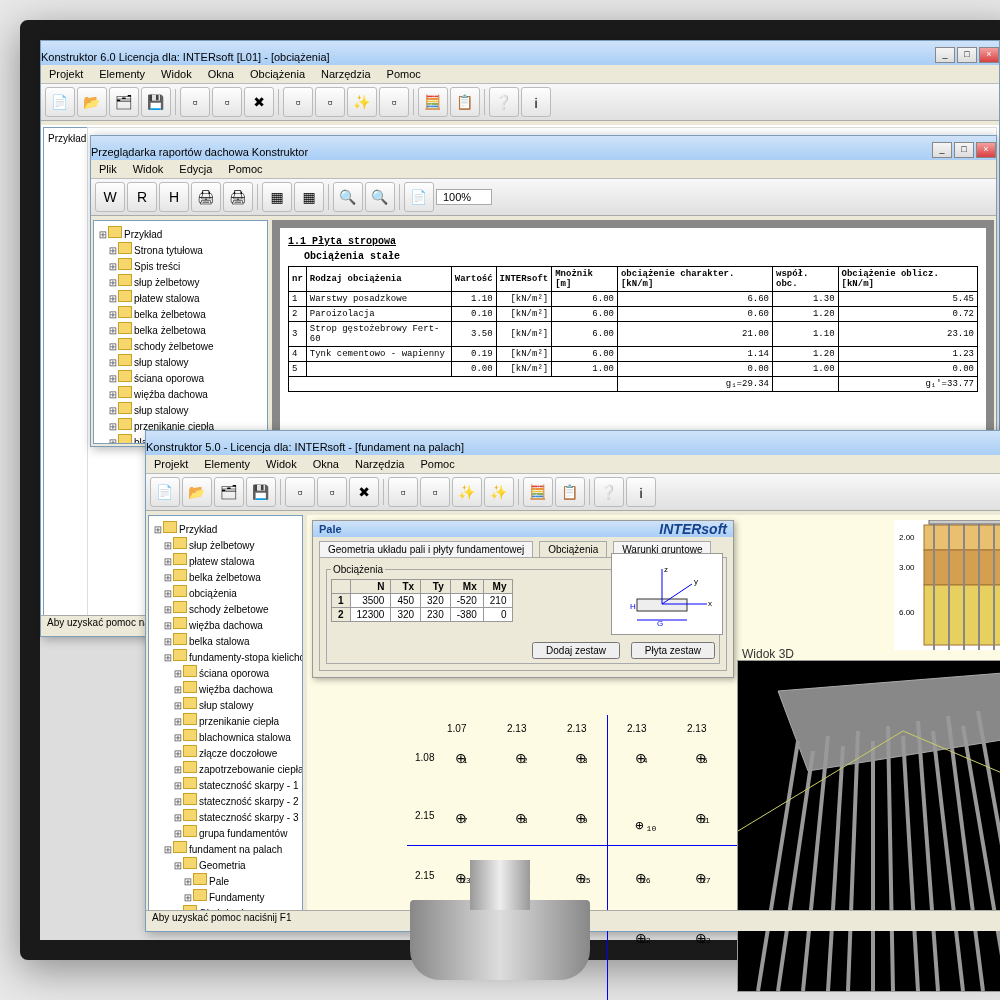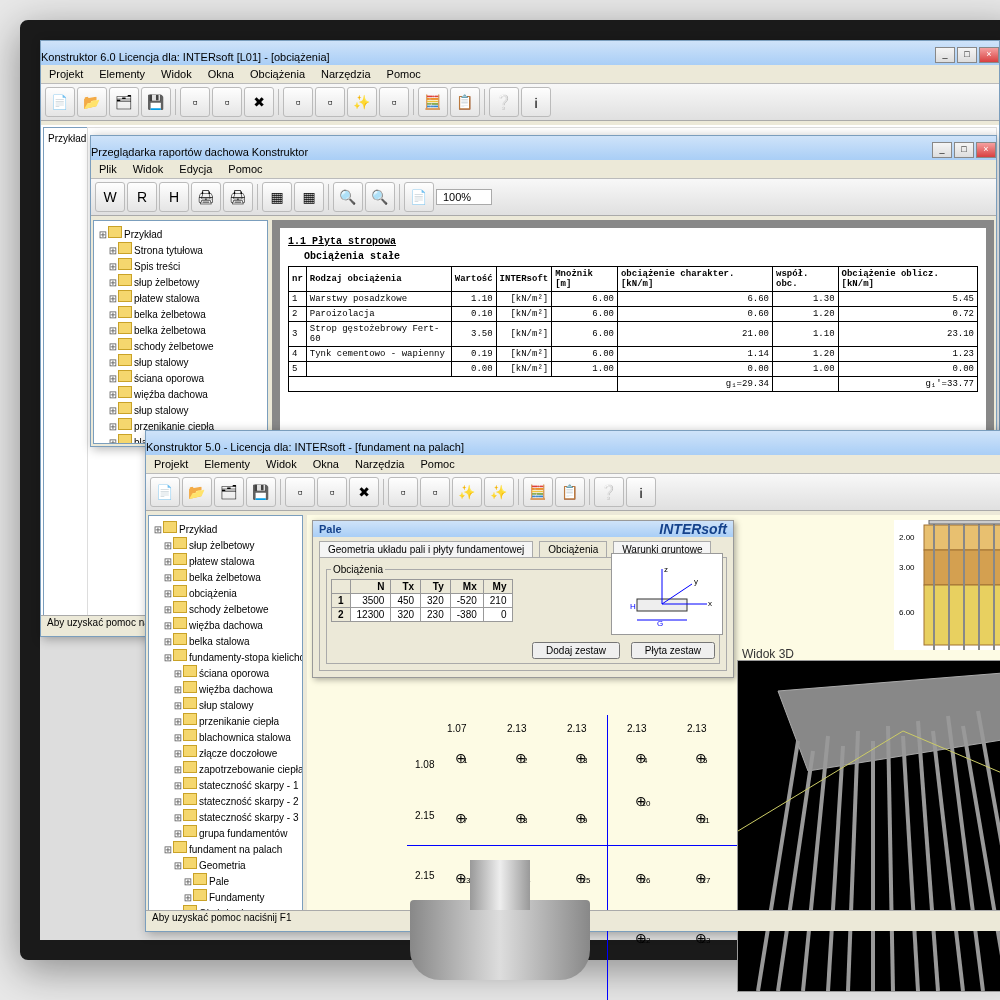--- a/index.html
+++ b/index.html
@@ -404,42 +404,42 @@
    <div class="pilegrid" id="pilegrid">
             <div class="pt" style="left: 20px; top: 20px;">&nbsp;&nbsp;1</div>
             <div class="pt" style="left: 80px; top: 20px;">&nbsp;&nbsp;2</div>
             <div class="pt" style="left: 140px; top: 20px;">&nbsp;&nbsp;3</div>
             <div class="pt" style="left: 200px; top: 20px;">&nbsp;&nbsp;4</div>
             <div class="pt" style="left: 260px; top: 20px;">&nbsp;&nbsp;5</div>
             <div class="pt" style="left: 320px; top: 20px;">&nbsp;&nbsp;6</div>
             <div class="pt" style="left: 20px; top: 80px;">&nbsp;&nbsp;7</div>
             <div class="pt" style="left: 80px; top: 80px;">&nbsp;&nbsp;8</div>
             <div class="pt" style="left: 140px; top: 80px;">&nbsp;&nbsp;9</div>
-            <div class="pt" style="left: 200px; top: 63px;">&nbsp;&nbsp;10</div>
+            <div class="pt" style="left: 200px; top: 88px; font-family: Liberation Mono, monospace;">&nbsp;&nbsp;10</div>
             <div class="pt" style="left: 260px; top: 80px;">&nbsp;&nbsp;11</div>
             <div class="pt" style="left: 320px; top: 80px;">&nbsp;&nbsp;12</div>
             <div class="pt" style="left: 20px; top: 140px;">&nbsp;&nbsp;13</div>
             <div class="pt" style="left: 80px; top: 140px;">&nbsp;&nbsp;14</div>
             <div class="pt" style="left: 140px; top: 140px;">&nbsp;&nbsp;15</div>
             <div class="pt" style="left: 200px; top: 140px;">&nbsp;&nbsp;16</div>
             <div class="pt" style="left: 260px; top: 140px;">&nbsp;&nbsp;17</div>
             <div class="pt" style="left: 320px; top: 140px;">&nbsp;&nbsp;18</div>
             <div class="pt" style="left: 20px; top: 200px;">&nbsp;&nbsp;19</div>
             <div class="pt" style="left: 80px; top: 200px;">&nbsp;&nbsp;20</div>
             <div class="pt" style="left: 140px; top: 200px;">&nbsp;&nbsp;21</div>
             <div class="pt" style="left: 200px; top: 200px;">&nbsp;&nbsp;22</div>
             <div class="pt" style="left: 260px; top: 200px;">&nbsp;&nbsp;23</div>
             <div class="pt" style="left: 320px; top: 200px;">&nbsp;&nbsp;24</div>
             <div class="dim" style="left: 10px; top: -12px;">1.07</div>
             <div class="dim" style="left: 70px; top: -12px;">2.13</div>
             <div class="dim" style="left: 130px; top: -12px;">2.13</div>
             <div class="dim" style="left: 190px; top: -12px;">2.13</div>
             <div class="dim" style="left: 250px; top: -12px;">2.13</div>
             <div class="dim" style="left: 310px; top: -12px;">1.07</div>
-            <div class="dim" style="top: 24px; left: -22px;">1.08</div>
+            <div class="dim" style="top: 17px; left: -22px;">1.08</div>
             <div class="dim" style="top: 75px; left: -22px;">2.15</div>
             <div class="dim" style="top: 135px; left: -22px;">2.15</div>
             <div class="dim" style="top: 195px; left: -22px;">2.15</div>
             <div style="position: absolute; left: 170px; top: -20px; bottom: -20px; width: 0px; border-left: 1px solid rgb(0, 0, 255);"></div>
             <div style="position: absolute; top: 110px; left: -30px; right: -30px; height: 0px; border-top: 1px solid rgb(0, 0, 255);"></div>
           </div>
 
    <div class="view3d">
     <div class="lbl">Widok 3D</div>
     <svg viewBox="0 0 330 330">

